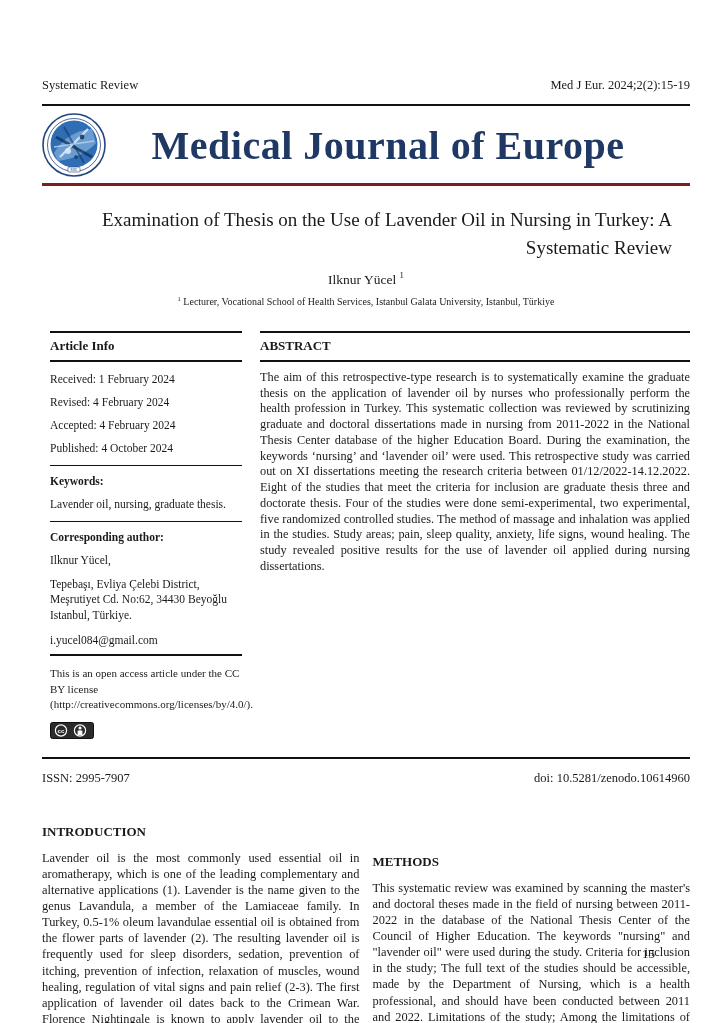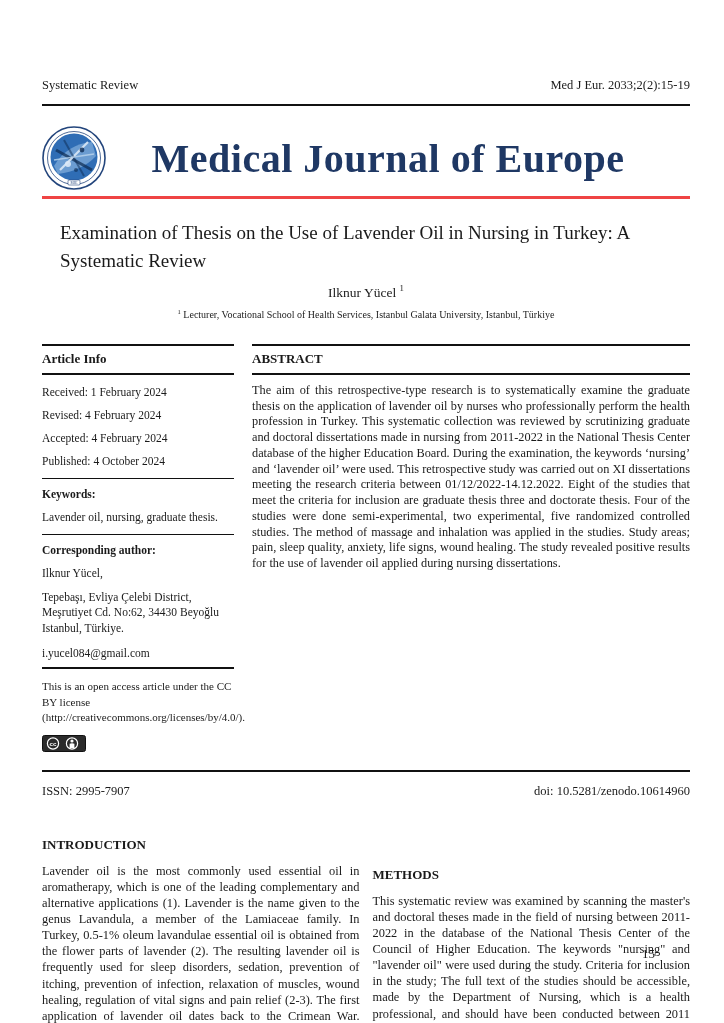--- a/index.html
+++ b/index.html
@@ -11,38 +11,38 @@
   .page{padding:0 34px 0 42px;}
   
   .running-head{
     display:flex;justify-content:space-between;align-items:flex-end;
     padding-top:78px;padding-bottom:11px;border-bottom:2px solid #111;
     font-size:12.5px;
   }
   
   .masthead{
     display:flex;align-items:center;gap:10px;
-    padding:20px 0 6px 0;border-bottom:3px solid #ef4444;
+    padding:7px 0 6px 0;border-bottom:3px solid #7f1d1d;
   }
   .logo{width:64px;height:64px;flex:0 0 auto;}
   .journal-title{
     flex:1;text-align:center;font-weight:bold;font-size:40px;
     letter-spacing:0.5px;padding-right:30px;
   }
   
   .article-title{
-    margin-top:20px;text-align:left;font-size:19px;line-height:1.45;
+    margin-top:20px;text-align:right;font-size:19px;line-height:1.45;
     padding:0 18px;
   }
   .author-line{margin-top:9px;text-align:center;font-size:13.5px;}
   .affiliation-line{margin-top:7px;text-align:center;font-size:10px;color:#222;}
   sup{font-size:0.65em;}
   
   .info-section{display:flex;gap:18px;margin-top:24px;}
-  .info-col{width:192px;flex:0 0 auto;font-size:11.5px;}
+  .info-col{width:192px;flex:0 0 auto;font-size:11.5px;margin-left:8px;}
   .abstract-col{flex:1;font-size:12.3px;}
   .box-heading{
     border-top:2px solid #111;border-bottom:2px solid #111;
     font-weight:bold;font-size:13px;padding:5px 0 6px 0;
   }
   .info-line{margin:11px 0;}
   .rule{border-top:1.6px solid #111;margin:10px 0 0 0;}
   .bold-label{font-weight:bold;margin-top:9px;}
   .addr{line-height:1.35;margin:11px 0;}
   .email-line{margin:11px 0 0 0;padding-bottom:8px;border-bottom:2px solid #111;}
@@ -64,21 +64,21 @@
   .body-para{text-align:justify;line-height:1.3;margin:0;}
   .page-number{position:absolute;left:642px;top:946px;font-size:13px;text-align:right;}
 </style>
 </head>
 <body>
 
 <div class="page">
 
   <div class="running-head">
     <span>Systematic Review</span>
-    <span>Med J Eur. 2033;2(2):15-19</span>
+    <span>Med J Eur. 2024;2(2):15-19</span>
   </div>
 
   <div class="masthead">
     <span class="logo">
       <svg width="64" height="64" viewBox="0 0 64 64">
         <circle cx="32" cy="32" r="31" fill="#ffffff" stroke="#23457c" stroke-width="1.6"></circle>
         <circle cx="32" cy="32" r="26.5" fill="none" stroke="#23457c" stroke-width="0.8"></circle>
         <circle cx="32" cy="31" r="23.5" fill="#2f6db5"></circle>
         <path d="M12 40 Q25 18 50 16 L54 30 Q40 45 16 48 Z" fill="#9cc3e8" opacity="0.55"></path>
         <path d="M14 24 L50 44" stroke="#0d2b52" stroke-width="3" opacity="0.7"></path>

